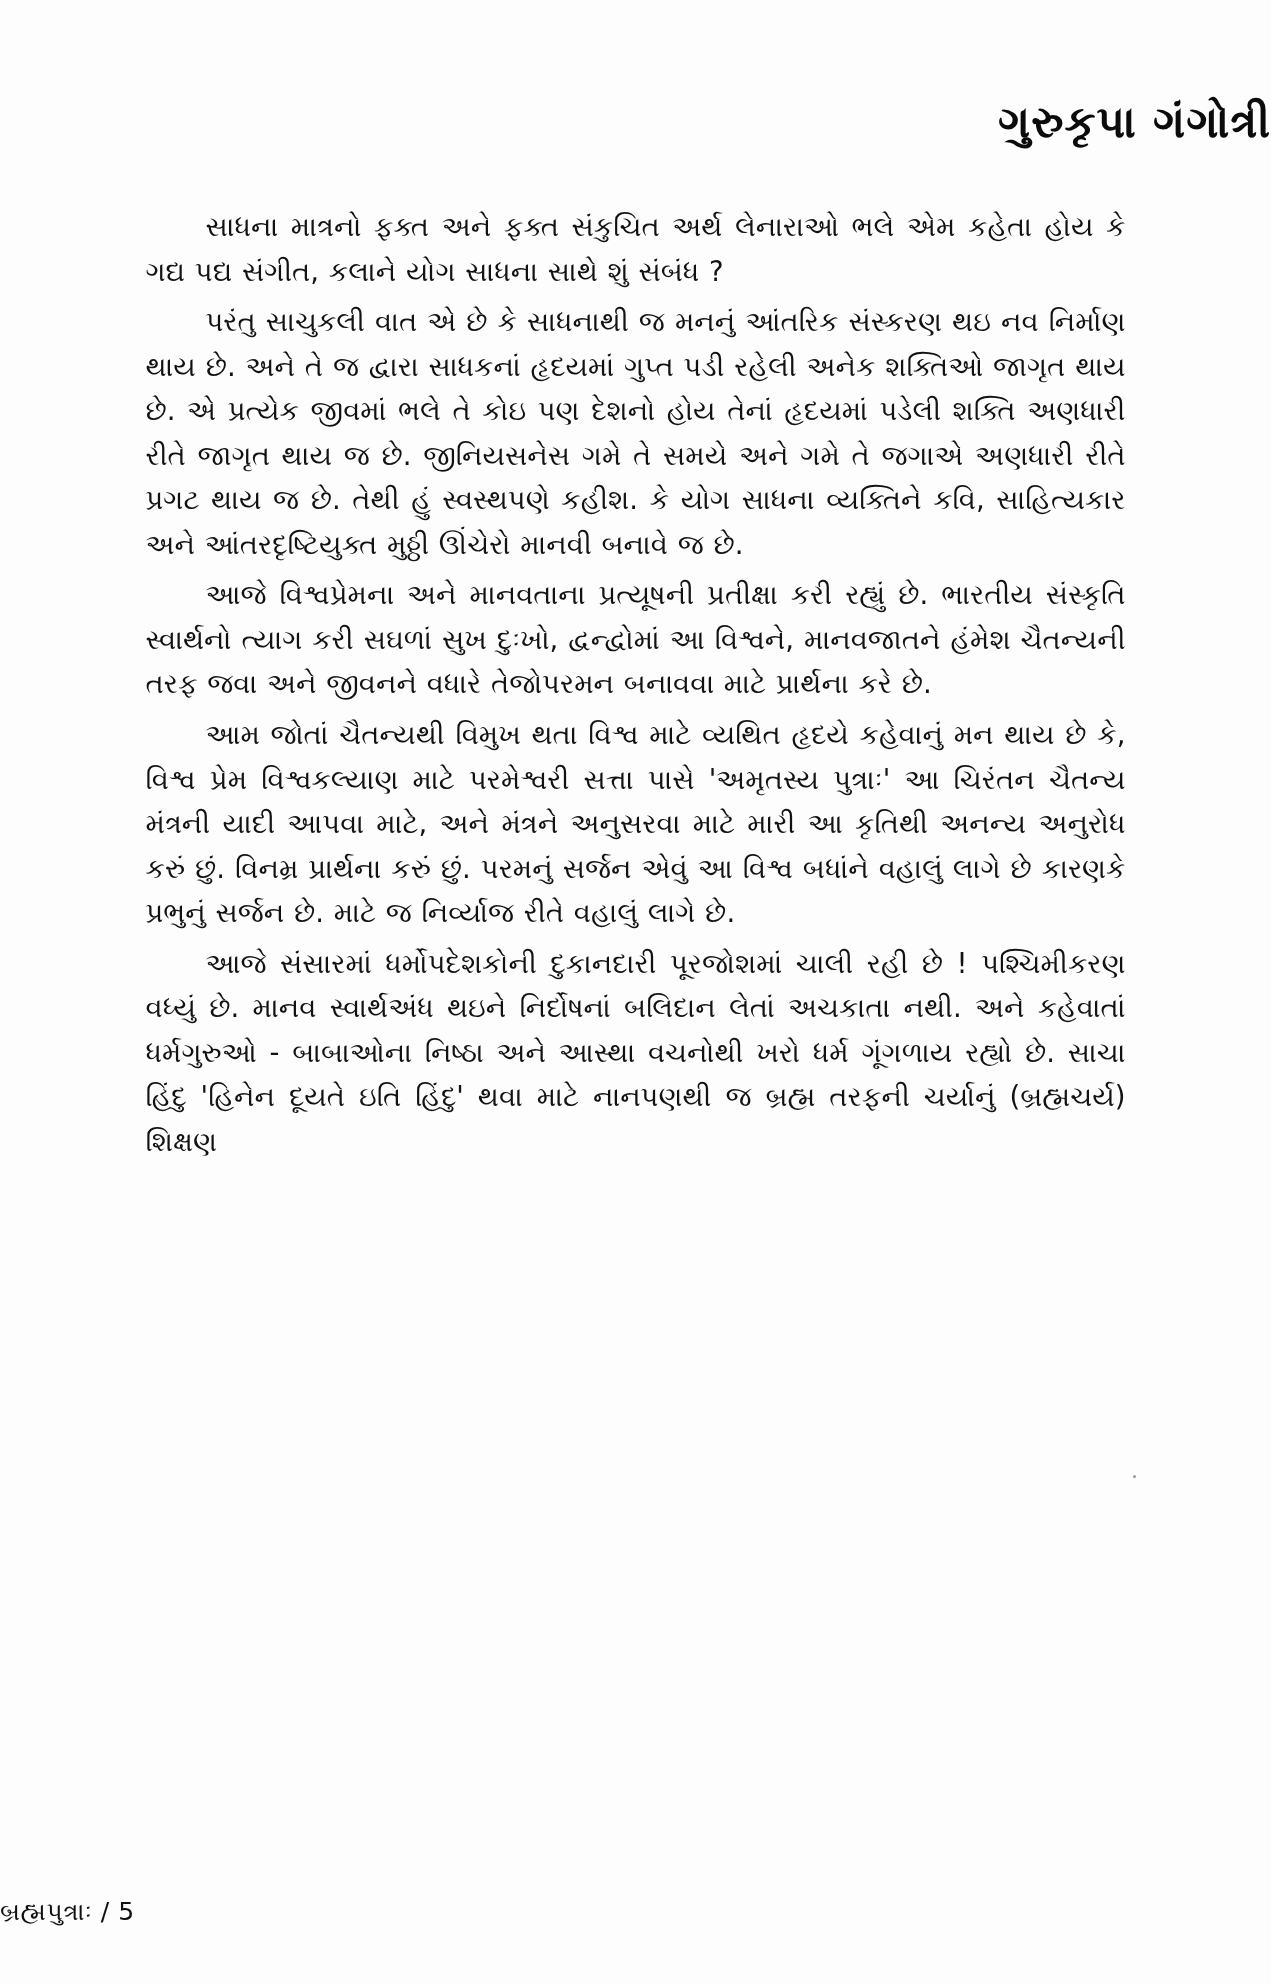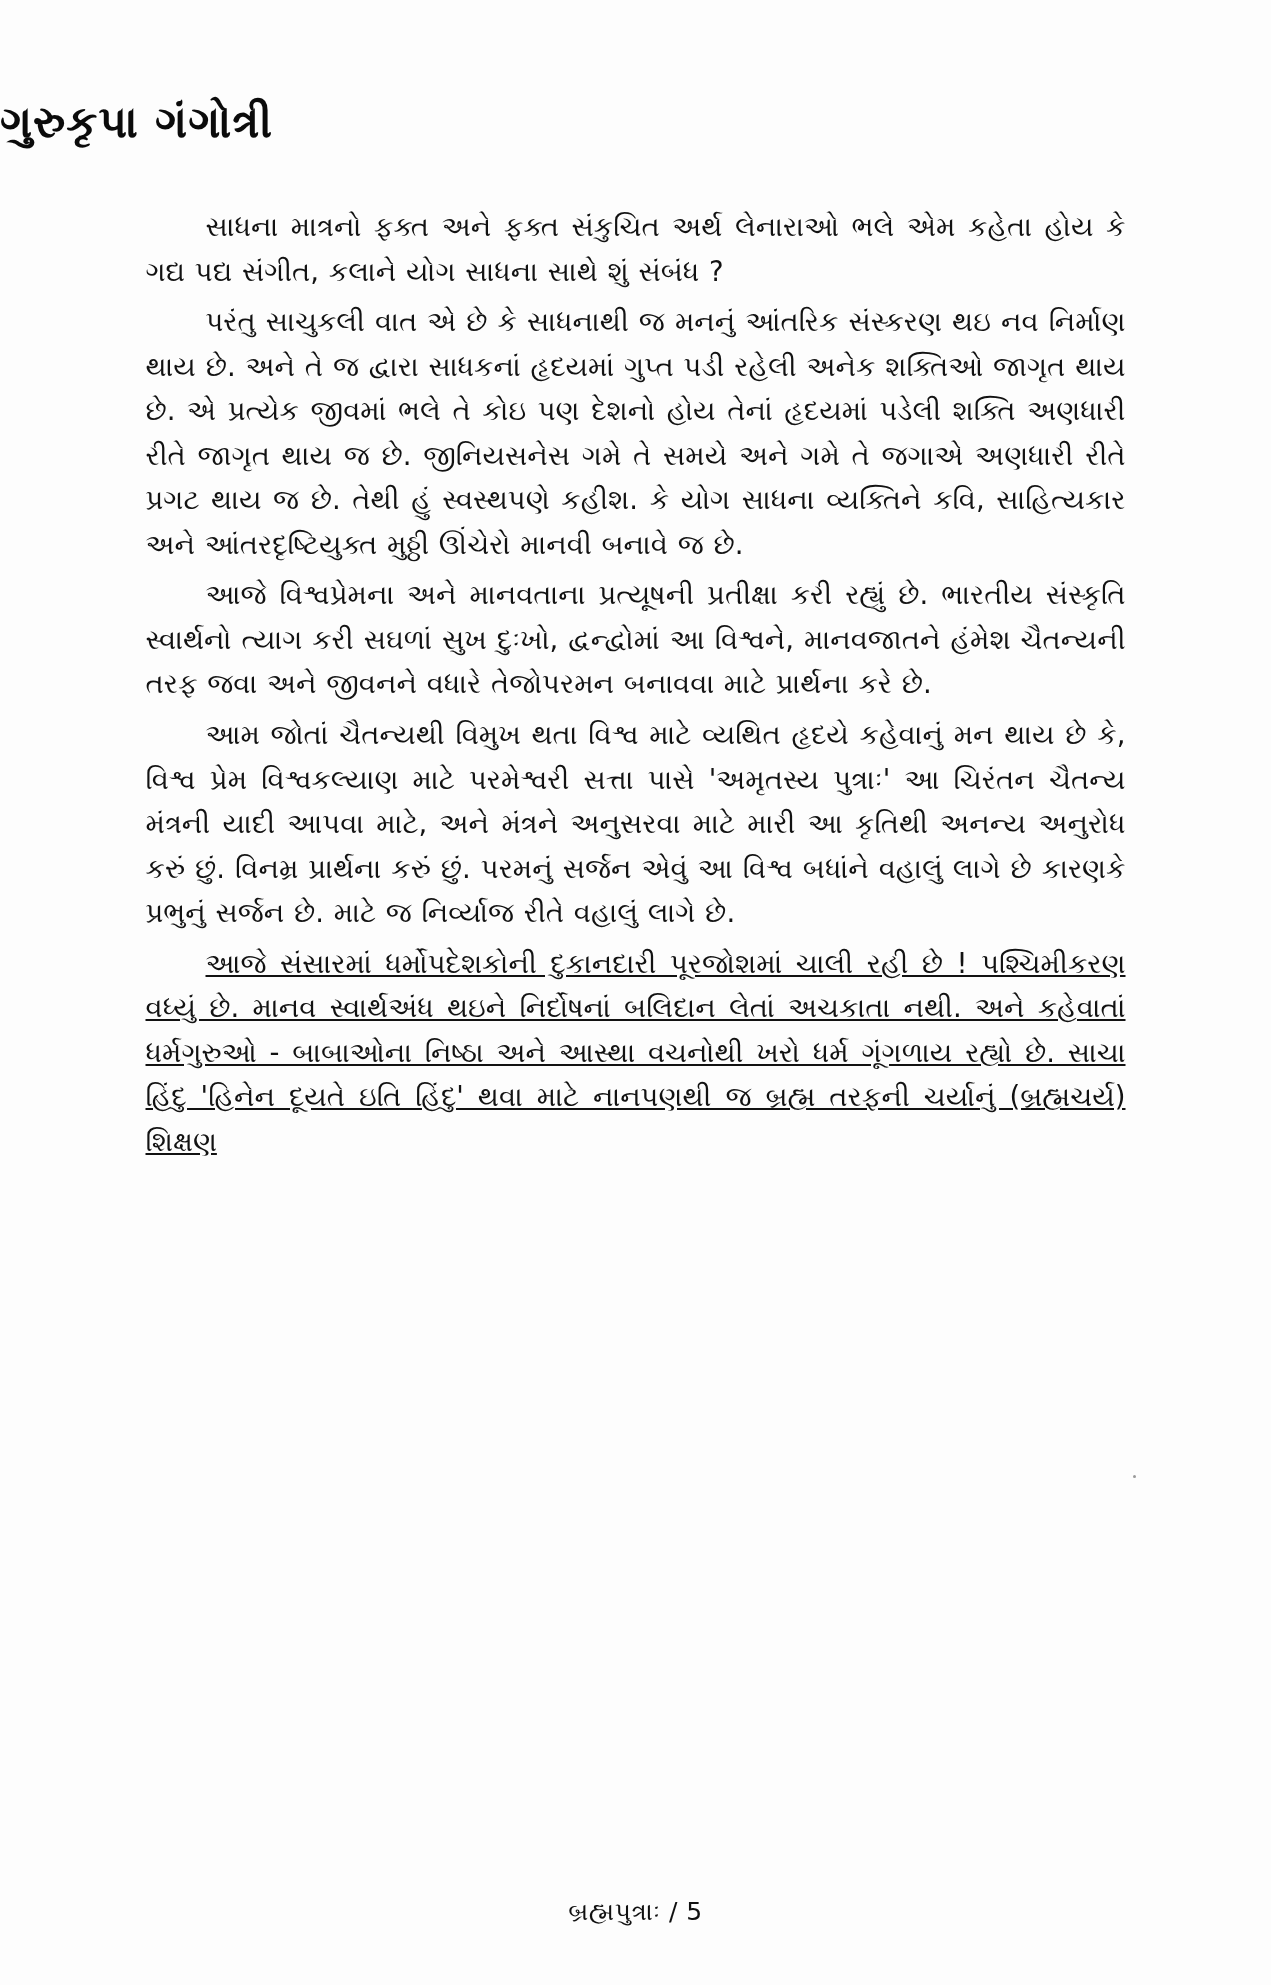--- a/index.html
+++ b/index.html
@@ -19,21 +19,21 @@
     position: absolute;
     left: 0;
     top: 0;
     width: 1271px;
     height: 1985px;
     background: #fdfdfd;
     box-sizing: border-box;
     padding: 0;
   }
   .page-title {
-    text-align: left;
+    text-align: right;
     font-size: 44px;
     font-weight: bold;
     letter-spacing: 1px;
     margin: 0;
     padding-top: 96px;
     font-family: "DejaVu Sans", "Liberation Sans", sans-serif;
     color: #0b0b0b;
   }
   .body-block {
     margin: 12px auto;
@@ -45,28 +45,26 @@
     font-size: 27.5px;
     line-height: 1.62;
     text-align: justify;
     text-indent: 60px;
     font-family: "DejaVu Sans", "Liberation Sans", sans-serif;
     color: #121212;
     word-spacing: 1px;
   }
   p.para:last-child {
     margin-bottom: 0;
-    text-decoration: underline;
   }
   .footer {
     position: absolute;
     left: 0;
     right: 0;
     bottom: 58px;
-    text-align: center;
     font-size: 25px;
     font-family: "DejaVu Sans", "Liberation Sans", sans-serif;
     color: #101010;
     letter-spacing: 0.5px;
   }
   .speck {
     position: absolute;
     width: 3px;
     height: 3px;
     background: #9a9a9a;

